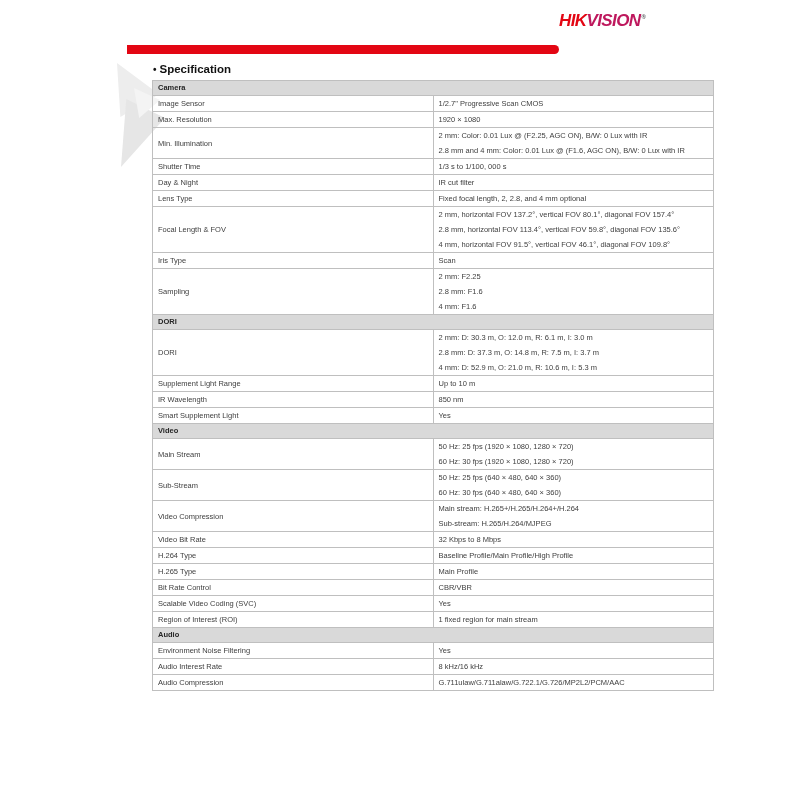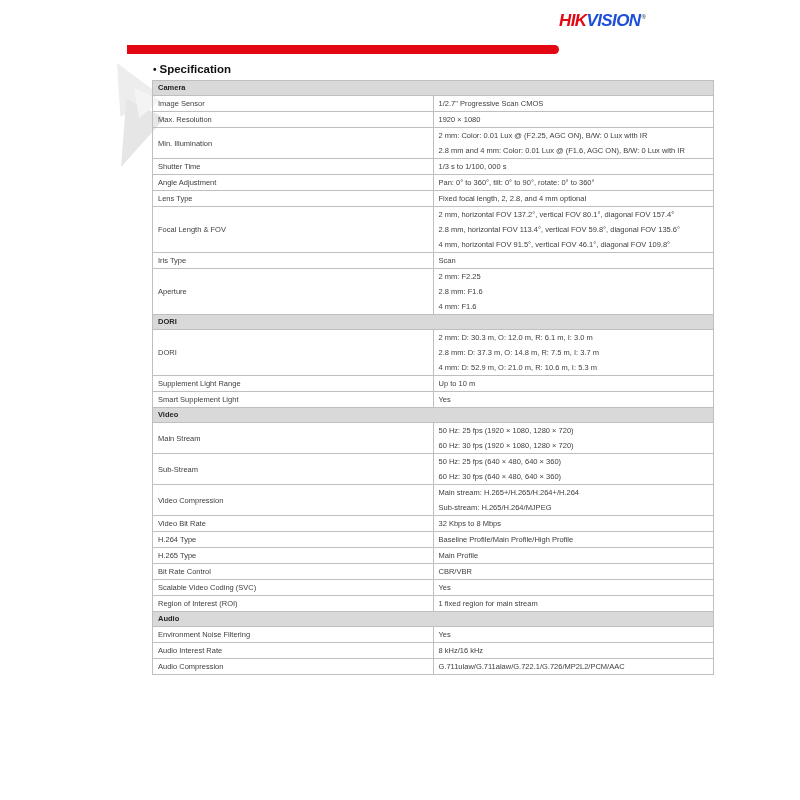--- a/index.html
+++ b/index.html
@@ -8,21 +8,21 @@
     font-family:"Liberation Sans","DejaVu Sans",sans-serif;
     -webkit-font-smoothing:antialiased;
   }
   
   .logo{
     position:absolute;top:11px;left:559px;
     font-style:italic;font-weight:bold;font-size:17px;letter-spacing:-0.6px;
     white-space:nowrap;
   }
   .logo .hik{color:#e30613;font-style:italic;}
-  .logo .vision{color:#1d4ed8;}
+  .logo .vision{color:#be185d;}
   .logo .tm{font-size:6px;font-style:normal;vertical-align:super;color:#54565a;margin-left:1px;}
   .red-bar{
     position:absolute;left:127px;top:45px;width:432px;height:9px;
     background:#e30613;border-radius:0 5px 5px 0;
   }
   
   .wm{position:absolute;pointer-events:none;}
   .wm-1{left:117px;top:63px;width:42px;height:54px;background:#ededed;
         clip-path:polygon(0 0,100% 58%,8% 100%);}
   .wm-2{left:121px;top:99px;width:44px;height:68px;background:#e6e6e6;
@@ -93,23 +93,23 @@
           <div class="line">2.8 mm and 4 mm: Color: 0.01 Lux @ (F1.6, AGC ON), B/W: 0 Lux with IR</div>
         </td>
       </tr>
       <tr class="single">
         <td class="label">Shutter Time</td>
         <td class="value">
           <div class="line">1/3 s to 1/100, 000 s</div>
         </td>
       </tr>
       <tr class="single">
-        <td class="label">Angle Adjustment</td>
-        <td class="value">
-          <div class="line">Pan: 0° to 360°, tilt: 0° to 90°, rotate: 0° to 360°</div>
+        <td class="label">Day &amp; Night</td>
+        <td class="value">
+          <div class="line">IR cut filter</div>
         </td>
       </tr>
       <tr class="single">
         <td class="label">Lens Type</td>
         <td class="value">
           <div class="line">Fixed focal length, 2, 2.8, and 4 mm optional</div>
         </td>
       </tr>
       <tr class="multi">
         <td class="label">Focal Length &amp; FOV</td>
@@ -119,21 +119,21 @@
           <div class="line">4 mm, horizontal FOV 91.5°, vertical FOV 46.1°, diagonal FOV 109.8°</div>
         </td>
       </tr>
       <tr class="single">
         <td class="label">Iris Type</td>
         <td class="value">
           <div class="line">Scan</div>
         </td>
       </tr>
       <tr class="multi">
-        <td class="label">Aperture</td>
+        <td class="label">Sampling</td>
         <td class="value">
           <div class="line">2 mm: F2.25</div>
           <div class="line">2.8 mm: F1.6</div>
           <div class="line">4 mm: F1.6</div>
         </td>
       </tr>
       <tr class="section-row">
         <td colspan="2">DORI</td>
       </tr>
       <tr class="multi">
@@ -144,20 +144,26 @@
           <div class="line">4 mm: D: 52.9 m, O: 21.0 m, R: 10.6 m, I: 5.3 m</div>
         </td>
       </tr>
       <tr class="single">
         <td class="label">Supplement Light Range</td>
         <td class="value">
           <div class="line">Up to 10 m</div>
         </td>
       </tr>
       <tr class="single">
+        <td class="label">IR Wavelength</td>
+        <td class="value">
+          <div class="line">850 nm</div>
+        </td>
+      </tr>
+      <tr class="single">
         <td class="label">Smart Supplement Light</td>
         <td class="value">
           <div class="line">Yes</div>
         </td>
       </tr>
       <tr class="section-row">
         <td colspan="2">Video</td>
       </tr>
       <tr class="multi">
         <td class="label">Main Stream</td>

